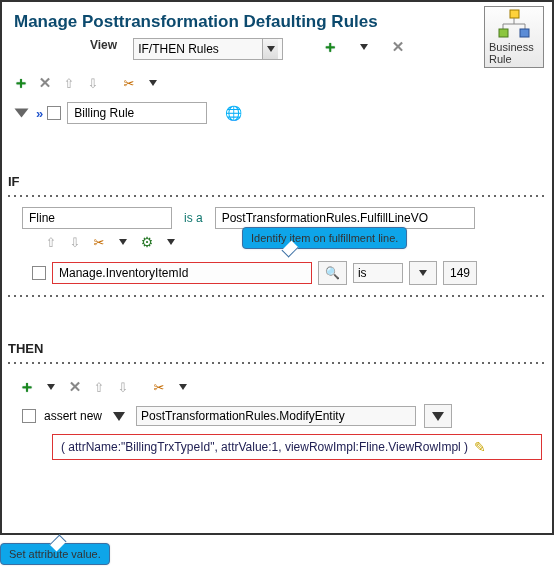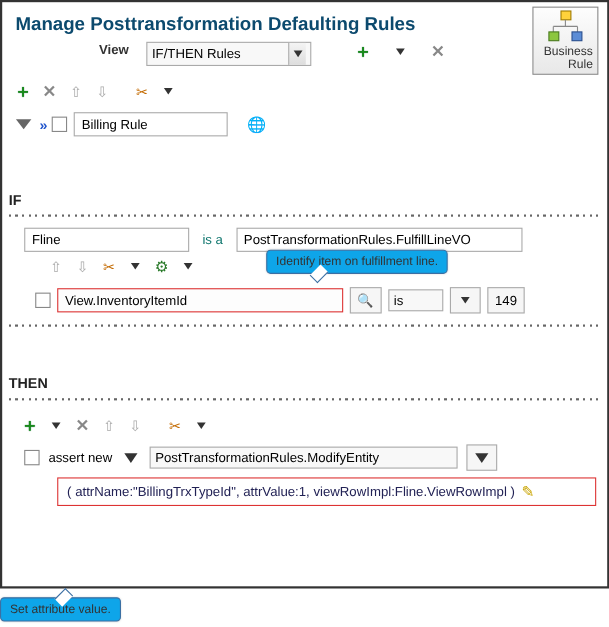--- a/index.html
+++ b/index.html
@@ -26,21 +26,21 @@
   }
   .page-title {
     font-size: 17px;
     font-weight: bold;
     color: #0c4a6e;
     padding: 6px 0 2px 4px;
   }
   .biz-rule {
     border: 1px solid #888;
     background: linear-gradient(#fdfdfd,#e8e8e8);
-    text-align: right;
+    text-align: left;
     font-size: 11px;
     color: #333;
     padding: 2px 4px;
     width: 60px;
   }
   .biz-rule svg { display:block; margin:0 auto 2px auto; }
   .view-row {
     display:flex;
     align-items:flex-start;
     gap:16px;
@@ -269,21 +269,21 @@
 
       <div class="callout callout-top" style="left:230px;top:-2px;">
         <span>Identify item on fulfillment line.</span>
         <span class="tail"></span>
       </div>
     </div>
 
     <div style="display:flex;align-items:center;gap:6px;padding:6px 0 6px 20px;">
       <span class="chk"></span>
       <div class="txt-input red-box" style="min-width:260px">
-        <span>View.InventoryItemId</span>
+        <span>Manage.InventoryItemId</span>
       </div>
       <span class="val-box">
           <span class="mag">🔍</span>
         </span>
       <div class="dd2" style="min-width:50px">
         <span>is</span>
       </div>
       <span class="val-box">
           <span class="tri-down"></span>
         </span>

